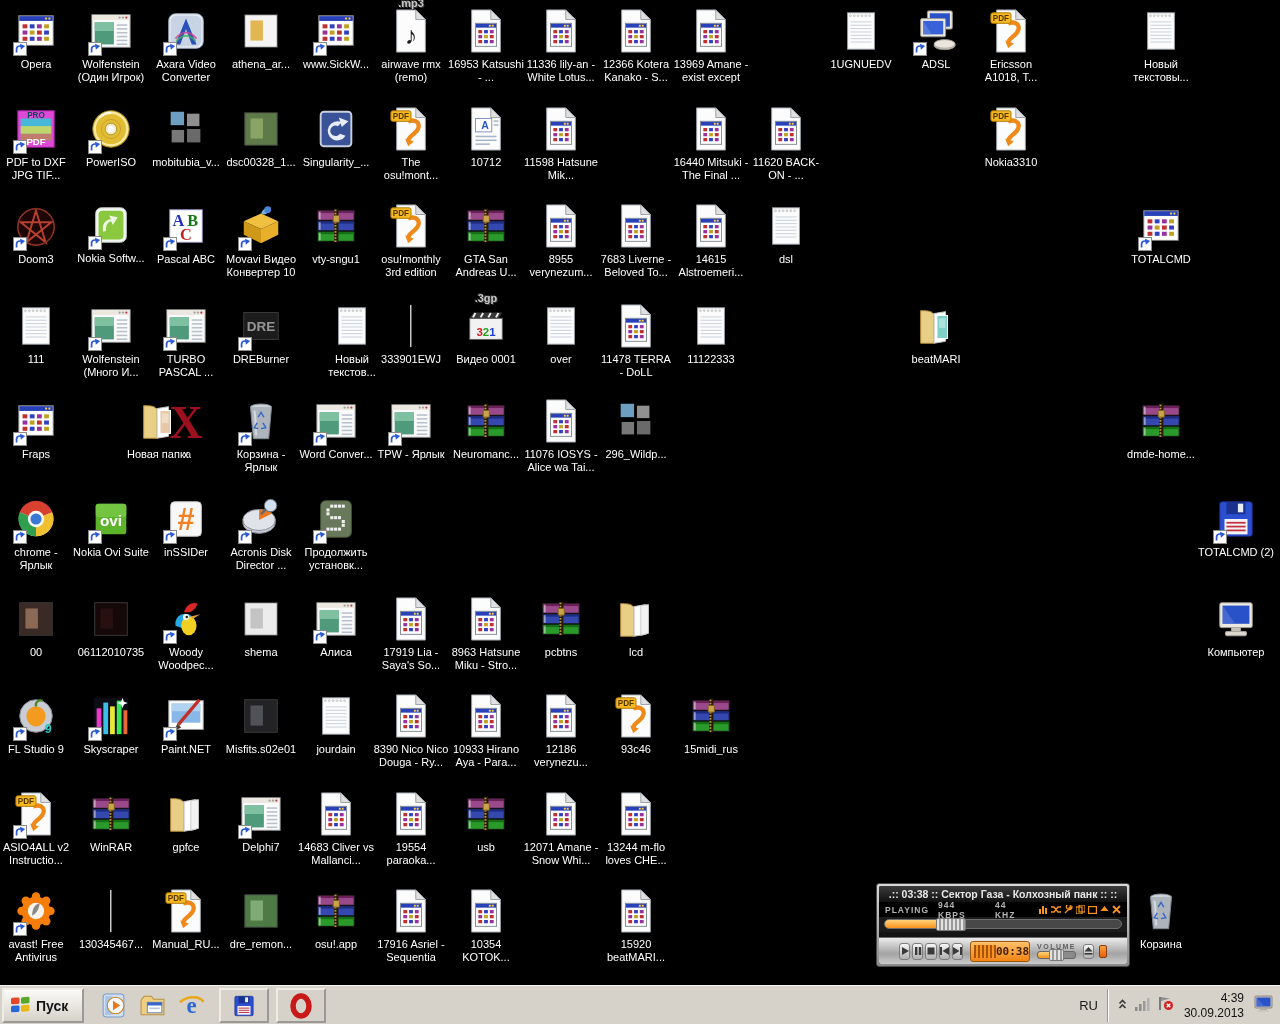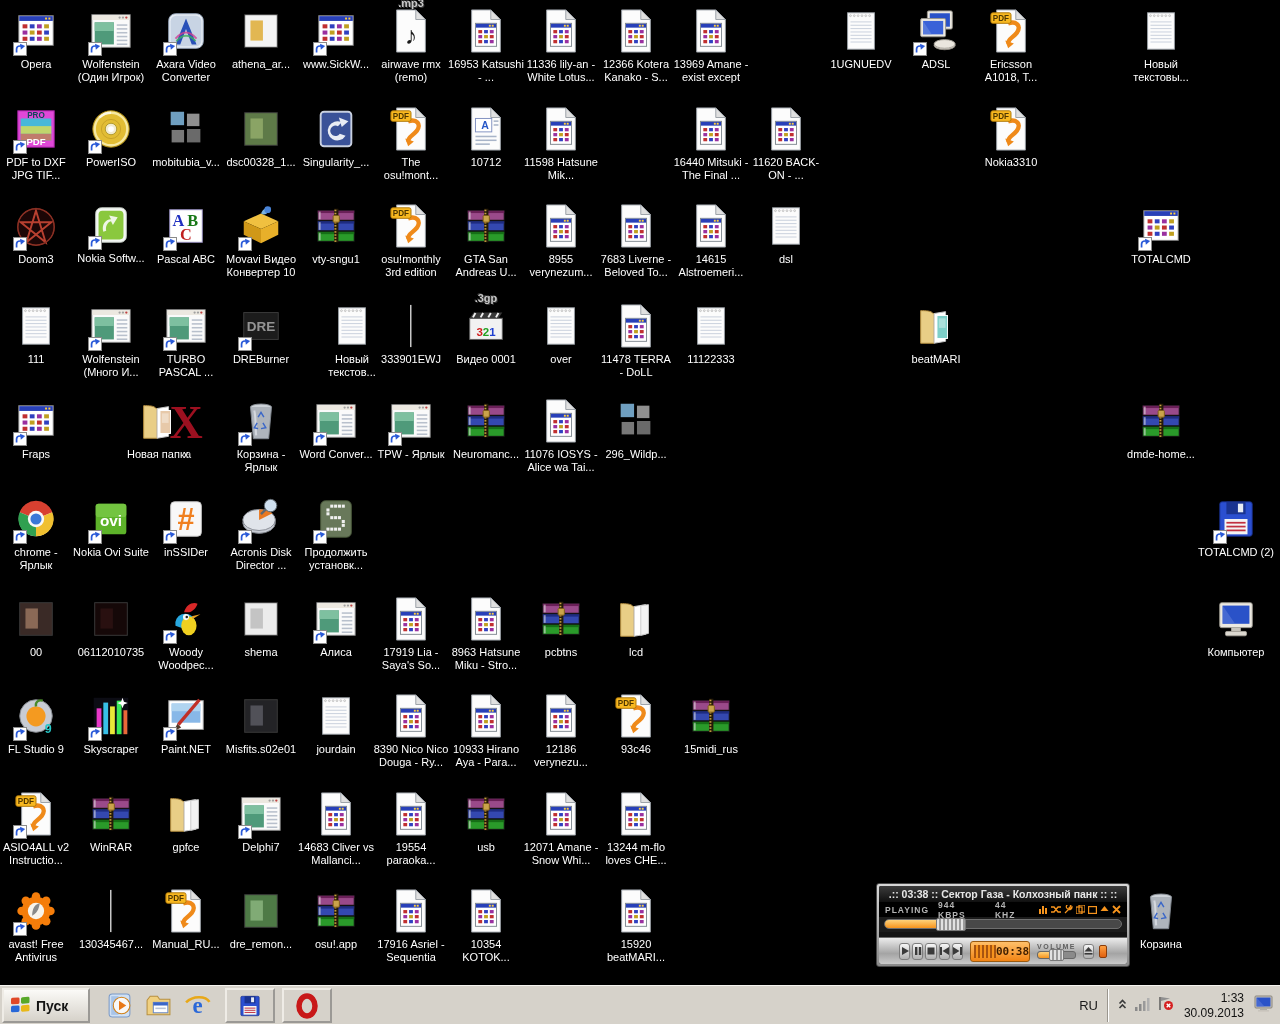--- a/index.html
+++ b/index.html
@@ -28,21 +28,21 @@
   .lcd-time{flex:1;text-align:center;font-family:"DejaVu Sans Mono",monospace;font-size:11px;font-weight:bold;color:#401f00;}
   .wa-vol{margin-left:5px;width:60px;}
   .vol-label{font-size:7px;color:#5e5e5e;letter-spacing:1.5px;font-weight:bold;line-height:8px;}
   .vol-groove{position:relative;height:6px;background:#8a8a8a;border:1px solid #686868;border-radius:3px;}
   .vol-fill{position:absolute;left:0;top:0;bottom:0;background:linear-gradient(#ffd27a,#f7941d);border-radius:3px;}
   .vol-thumb{position:absolute;top:-3px;width:13px;height:10px;background:repeating-linear-gradient(90deg,#e2e2e2 0 2px,#9a9a9a 2px 4px);border:1px solid #787878;border-radius:2px;}
   .wa-eject{width:17px;height:15px;margin-left:5px;background:linear-gradient(#f6f6f6,#b0b0b0);border:1px solid #7e7e7e;border-radius:3px;display:flex;align-items:center;justify-content:center;padding:0;}
   .wa-mini{width:13px;height:13px;margin-left:3px;background:linear-gradient(#ffa040,#e06010);border:1px solid #8a3c0a;border-radius:2px;padding:0;}
   
   .taskbar{position:absolute;left:0;top:985px;width:1280px;height:39px;background:#d6d2ca;border-top:1px solid #f6f4f0;display:flex;align-items:center;z-index:10;}
-  .start-btn{margin-left:2px;height:31px;padding:0 20px 0 6px;background:linear-gradient(#fbfaf7,#d6d2ca);border:2px outset #efece6;display:flex;align-items:center;gap:5px;font-weight:bold;font-size:14px;color:#141414;cursor:pointer;}
+  .start-btn{margin-left:2px;height:31px;padding:0 14px 0 6px;background:linear-gradient(#fbfaf7,#d6d2ca);border:2px outset #efece6;display:flex;align-items:center;gap:5px;font-weight:bold;font-size:14px;color:#141414;cursor:pointer;}
   .quick-launch{display:flex;gap:12px;margin-left:16px;align-items:center;}
   .ql-icon{width:27px;height:27px;cursor:pointer;}
   .task-buttons{display:flex;gap:7px;margin-left:14px;}
   .task-btn{width:46px;height:31px;border:2px outset #efece6;background:#d6d2ca;display:flex;align-items:center;justify-content:center;cursor:pointer;}
   .tray{margin-left:auto;display:flex;align-items:center;height:100%;}
   .lang-indicator{font-size:13px;color:#1a1a1a;margin-right:9px;}
   .tray-box{display:flex;align-items:center;gap:6px;height:33px;border-left:1px solid #9a968e;box-shadow:inset 1px 0 0 #fff;padding:0 5px 0 9px;}
   .tray-clock{font-size:12px;color:#111;text-align:right;line-height:15px;margin:0 4px;}
 </style>
 </head>
@@ -1948,21 +1948,21 @@
             <rect x="9" y="4" width="2.5" height="10" fill="#9a9a9a"></rect>
             <rect x="13" y="1" width="2.5" height="13" fill="#b0b0b0"></rect>
           </svg></span>
       <span><svg width="17" height="15" viewBox="0 0 17 15">
             <path d="M3 1v13" stroke="#555" stroke-width="1.4"></path>
             <path d="M4 1l9 1.5-9 2.5z" fill="#909090"></path>
             <circle cx="11.5" cy="9.5" r="4.5" fill="#d42020"></circle>
             <path d="M9.7 7.7l3.6 3.6M13.3 7.7l-3.6 3.6" stroke="#fff" stroke-width="1.4"></path>
           </svg></span>
       <div class="tray-clock">
-        <div>1:33</div>
+        <div>4:39</div>
         <div>30.09.2013</div>
       </div>
       <span><svg width="21" height="17" viewBox="0 0 21 17">
             <rect x="1" y="1" width="17" height="12" rx="1" fill="#c8c4bc" stroke="#8a867e"></rect>
             <rect x="2.5" y="2.5" width="14" height="9" fill="#2a52c8"></rect>
             <path d="M2.5 2.5l8 9h-8z" fill="#5a7ad8" opacity=".6"></path>
             <rect x="6" y="13" width="7" height="2" fill="#b0aca4"></rect>
             <rect x="4" y="15" width="11" height="1.6" fill="#c8c4bc"></rect>
           </svg></span>
     </div>

